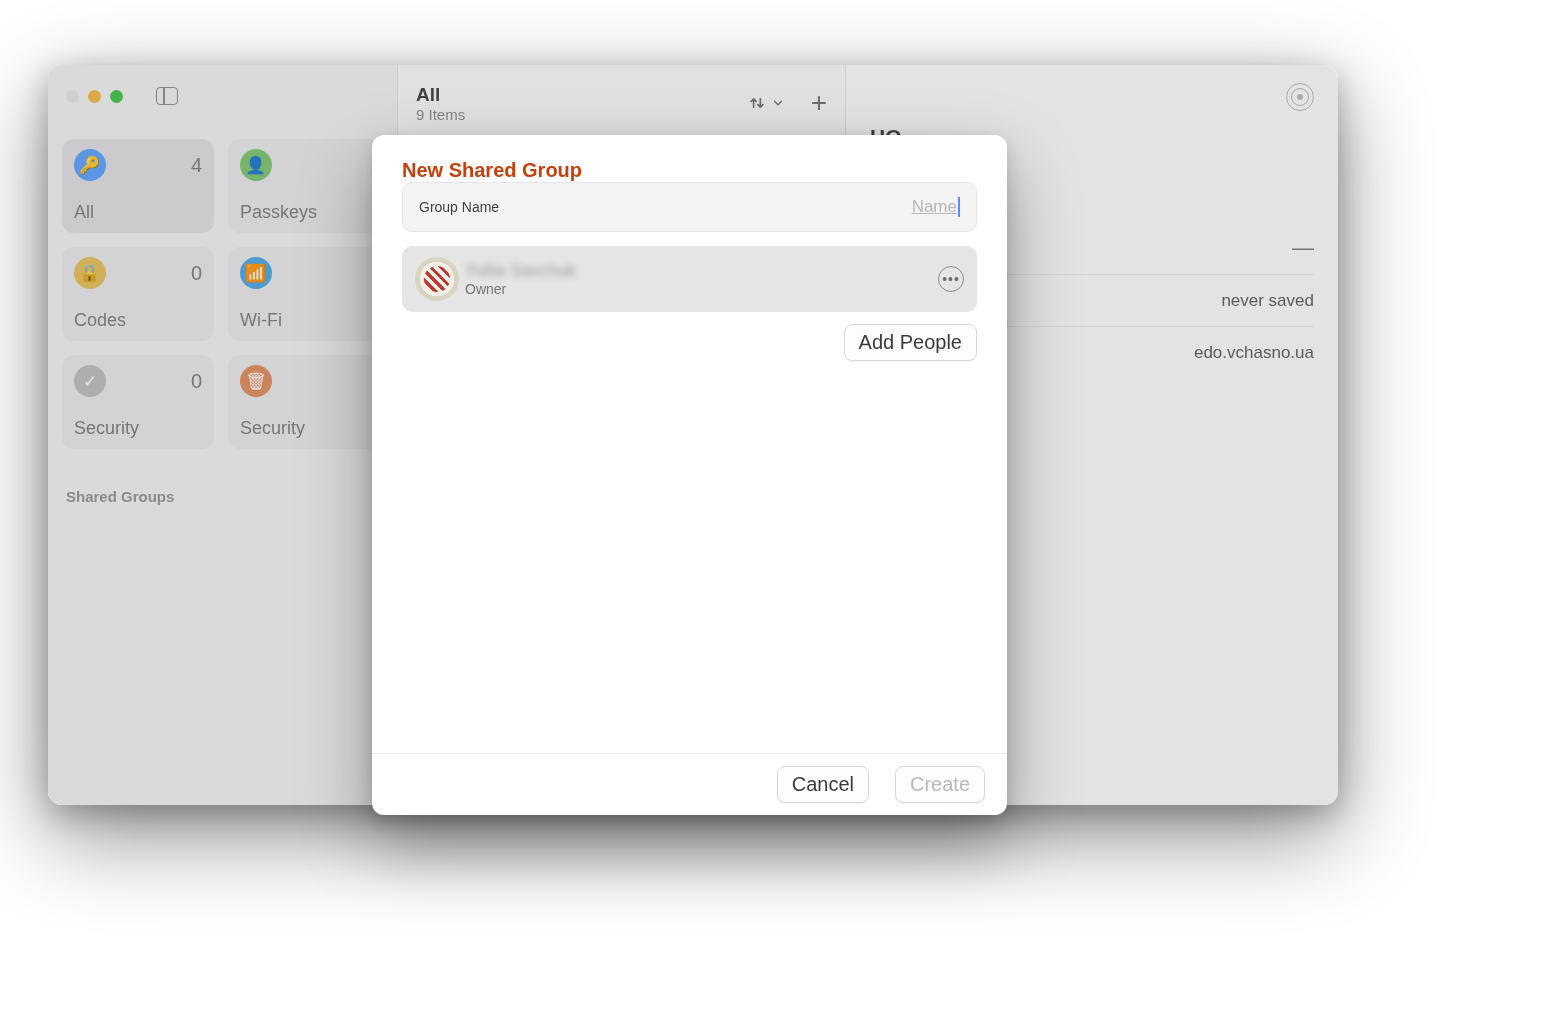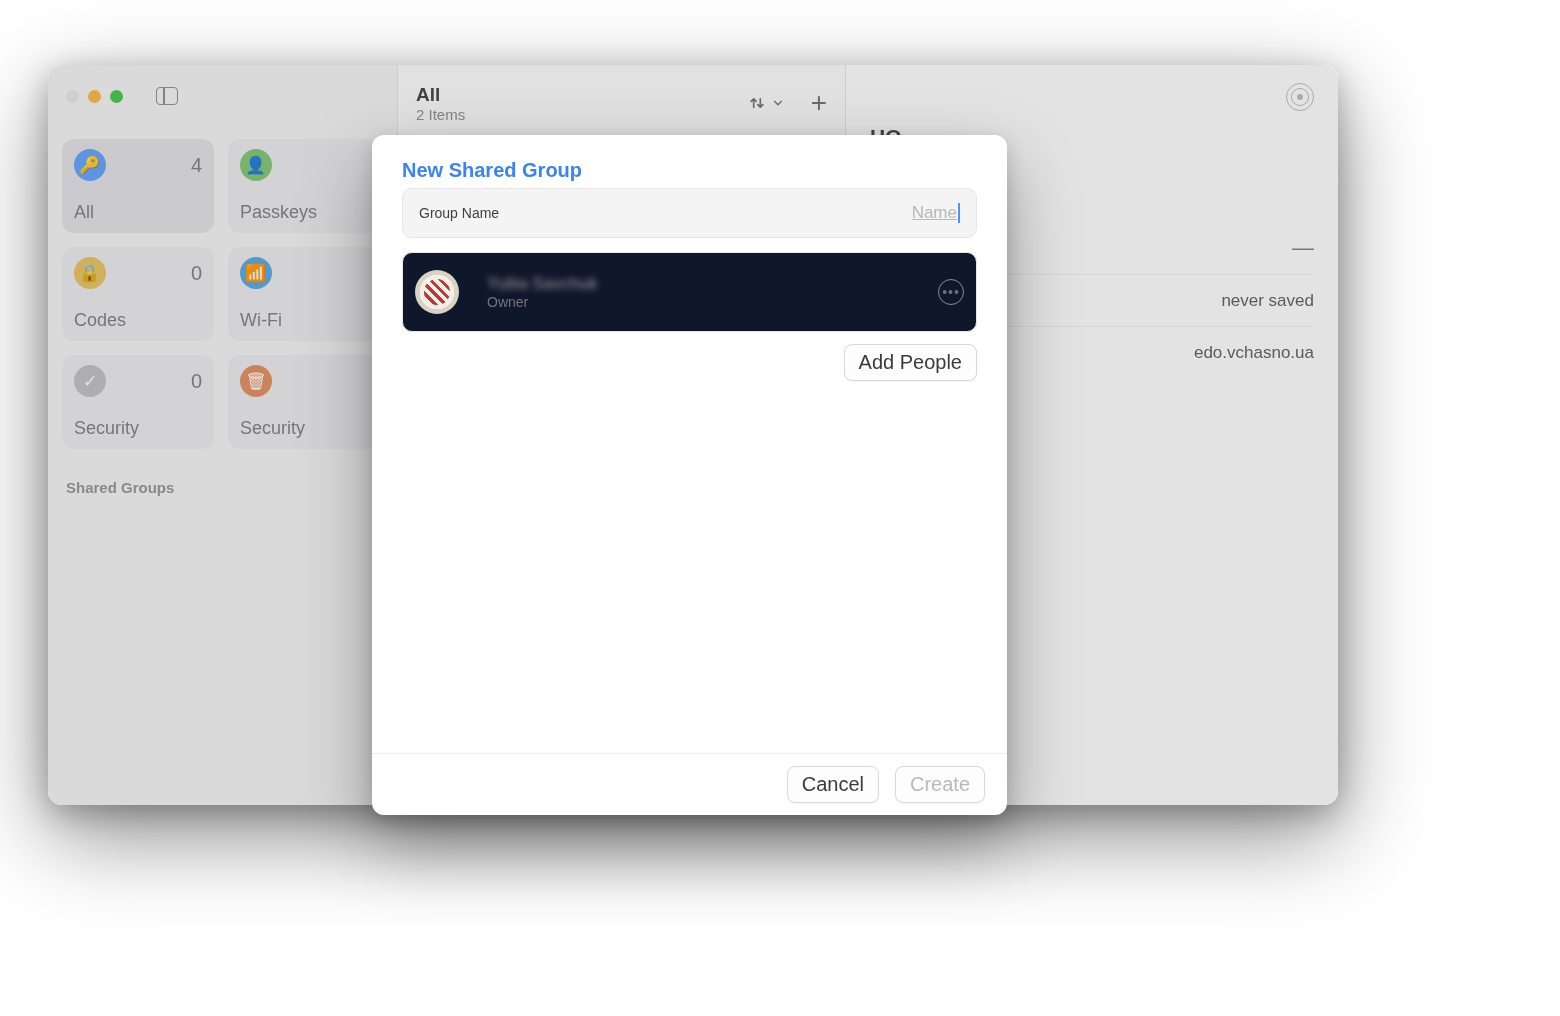--- a/index.html
+++ b/index.html
@@ -21,21 +21,21 @@
   .tl.green { background: #3ec544; }
   .sidebar-toggle { margin-left: 24px; width:22px; height:18px; border:1.8px solid #8a8a8d; border-radius:4px; display:inline-block; position:relative;}
   .sidebar-toggle::before { content:""; position:absolute; left:6px; top:0; bottom:0; width:1.8px; background:#8a8a8d;}
   .tiles { display: flex; flex-wrap: wrap; gap: 14px; margin-top: 28px; }
   .tile { width: 152px; height: 94px; background: #ececee; border-radius: 12px; padding: 10px 12px; display:flex; flex-direction:column; justify-content:space-between; position:relative;}
   .tile.selected { background: #e2e2e4; }
   .tile .row1 { display:flex; justify-content:space-between; align-items:center; }
   .tile .circ { width:32px; height:32px; border-radius:50%; display:flex; align-items:center; justify-content:center; color:#fff; font-size:17px;}
   .tile .cnt { color:#7b7b7e; font-size:20px; }
   .tile .lbl { color:#7b7b7e; font-size:18px; }
-  .sgroups { color:#929295; font-size:15px; font-weight:600; margin-top:30px; padding-left:4px;}
+  .sgroups { color:#929295; font-size:15px; font-weight:600; margin-top:39px; padding-left:4px;}
 
   
   .middle { width: 448px; border-right: 1px solid #e4e4e5; background:#fdfdfd;}
   .mid-header { height: 72px; padding: 10px 18px 6px 18px; display:flex; align-items:center; justify-content:space-between;}
   .mid-header .titles {}
   .mid-header .t1 { font-weight:700; font-size:19px; color:#3a3a3c;}
   .mid-header .t2 { color:#8a8a8d; font-size:15px;}
   .mid-header .actions { display:flex; gap:26px; align-items:center;}
   .sortbtn { display:flex; align-items:center; gap:4px; color:#6d6d70;}
   .plus { font-size:28px; color:#6d6d70; font-weight:300; line-height:0.6; }
@@ -54,37 +54,37 @@
 
   
   .scrim { position:absolute; inset:0; background:rgba(100,100,100,0.18); border-radius:14px; pointer-events:none;}
 
   .modal {
     position:absolute; left: 372px; top: 135px; width: 635px; height: 680px;
     background: #fff; border-radius: 12px; box-shadow: 0 30px 70px rgba(0,0,0,0.35), 0 6px 18px rgba(0,0,0,0.15);
     display:flex; flex-direction:column;
   }
   .modal-body { flex:1; padding: 24px 30px 12px 30px;}
-  .modal h2 { font-size:20px; font-weight:700; color:#3b82f6; margin-bottom:6px;}
+  .modal h2 { font-size:20px; font-weight:700; color:#c2410c; margin-bottom:0;}
   .modal .hint { color:#6d6d70; font-size:15px; margin-bottom:22px;}
   .field { background:#f4f4f5; border:1px solid #e6e6e7; border-radius:10px; height:50px; display:flex; align-items:center; justify-content:space-between; padding:0 16px; margin-bottom:14px;}
   .field .flabel { color:#3f3f41; font-size:14px;}
   .field .fplace { color:#b7b7ba; font-size:17px; border-right:2px solid #5a8cff; padding-right:1px;text-decoration:underline;}
-  .member-card { background:#0f172a; border:1px solid #e6e6e7; border-radius:10px; height:80px; display:flex; align-items:center; padding:0 12px; gap:28px;}
+  .member-card { background:#e5e5e5; border:1px solid #e6e6e7; border-radius:10px; height:66px; display:flex; align-items:center; padding:0 12px; gap:6px;}
   .avatar { width:44px; height:44px; border-radius:50%; background: radial-gradient(circle at 35% 30%, #fff 0 8%, transparent 9%), radial-gradient(circle at 50% 50%, #f2efe8 0 55%, #d9d3c2 56% 100%);
     position:relative; overflow:hidden;}
   .avatar::after{ content:""; position:absolute; width:60%; height:60%; left:20%; top:20%; border-radius:50%;
      background: repeating-linear-gradient(45deg,#c0392b 0 3px, transparent 3px 7px), #eee;}
   .member-text .mname { color:#9a9a9d; font-size:17px; filter: blur(3px);}
   .member-text .mrole { color:#747477; font-size:14px;}
   .more-circ { margin-left:auto; width:26px; height:26px; border:1.5px solid #8c8c8f; border-radius:50%; display:flex; align-items:center; justify-content:center; color:#6d6d70; letter-spacing:1px; font-size:14px;}
   .addpeople { display:flex; justify-content:flex-end; margin-top:12px;}
   .btn { border:1px solid #d8d8da; background:#fdfdfd; border-radius:8px; padding:6px 14px; font-size:20px; color:#3a3a3c; box-shadow: 0 1px 1px rgba(0,0,0,0.04);}
   .btn.disabled { color:#b9b9bc;text-align:right;}
-  .modal-footer { height:62px; border-top:1px solid #ececee; display:flex; align-items:center; justify-content:flex-end; gap:16px; padding:7px 22px;}
+  .modal-footer { height:62px; border-top:1px solid #ececee; display:flex; align-items:center; justify-content:flex-end; gap:26px; padding:7px 22px;}
 
   svg.sorticon { stroke:#6d6d70; }
 </style>
 </head>
 <body>
 
 <div class="window">
 
   <div class="sidebar">
     <div class="traffic">
@@ -137,21 +137,21 @@
         <span class="lbl">Security</span>
       </div>
     </div>
     <div class="sgroups">Shared Groups</div>
   </div>
 
   <div class="middle">
     <div class="mid-header">
       <div class="titles">
         <div class="t1">All</div>
-        <div class="t2">2 Items</div>
+        <div class="t2">9 Items</div>
       </div>
       <div class="actions">
         <span class="sortbtn">
           <svg class="sorticon" width="20" height="20" viewBox="0 0 24 24" fill="none" stroke-width="2" stroke-linecap="round">
               <path d="M8 17V7M8 7l-3 3M8 7l3 3M16 7v10m0 0l3-3m-3 3l-3-3"></path>
             </svg>
           <svg width="14" height="14" viewBox="0 0 24 24" fill="none" stroke="#6d6d70" stroke-width="2.2" stroke-linecap="round">
               <path d="M6 9l6 6 6-6"></path>
             </svg>
         </span>

